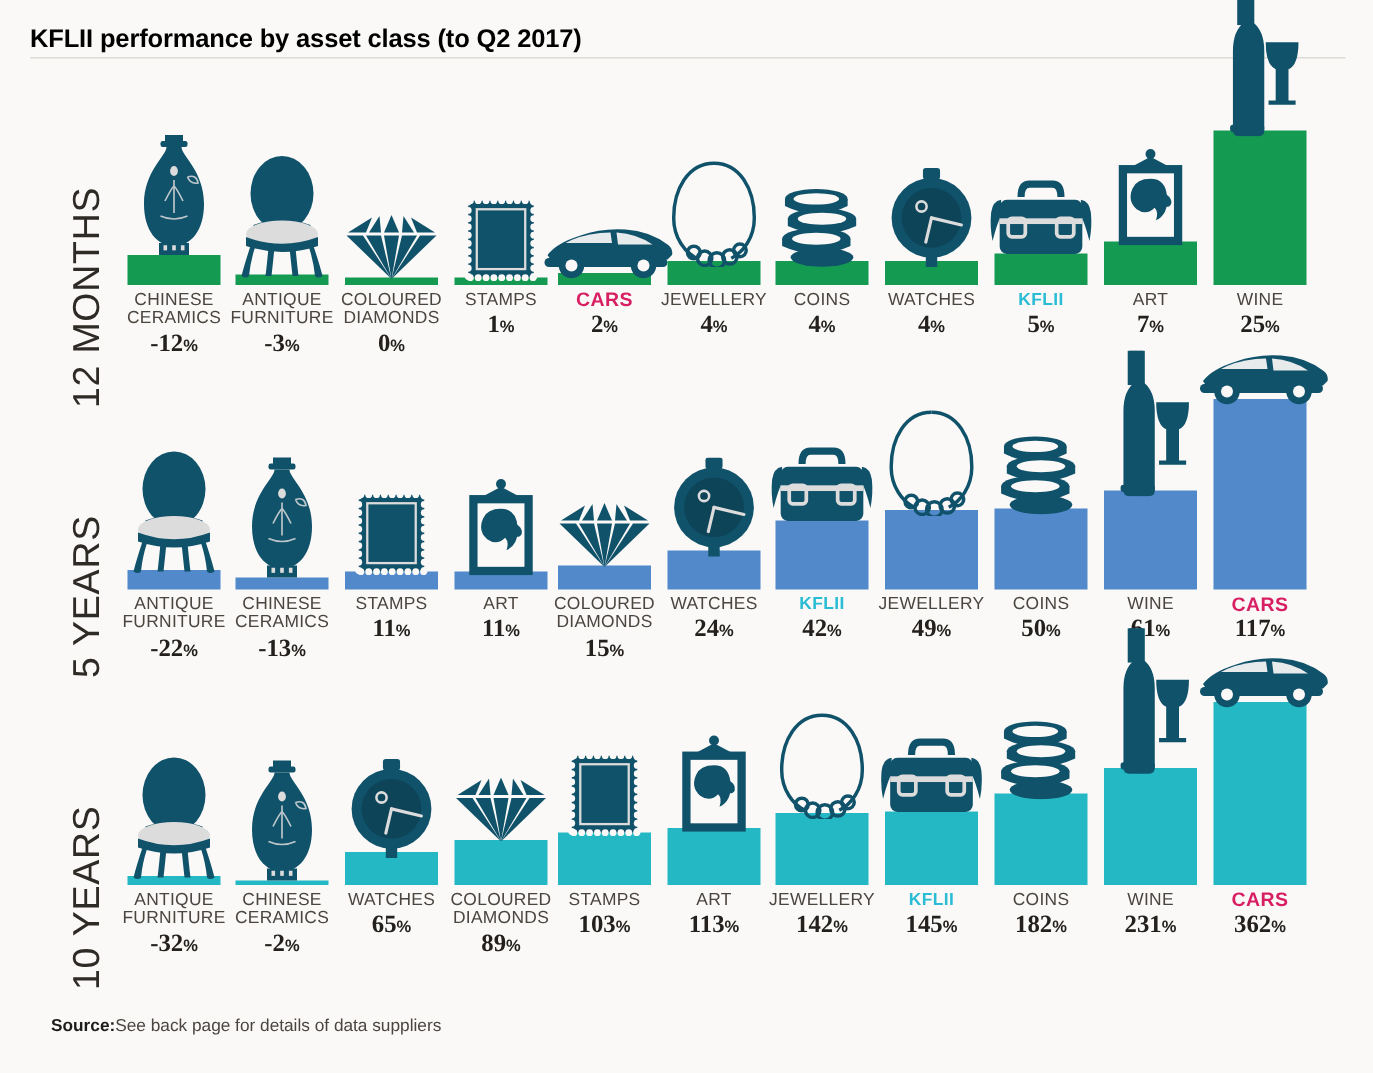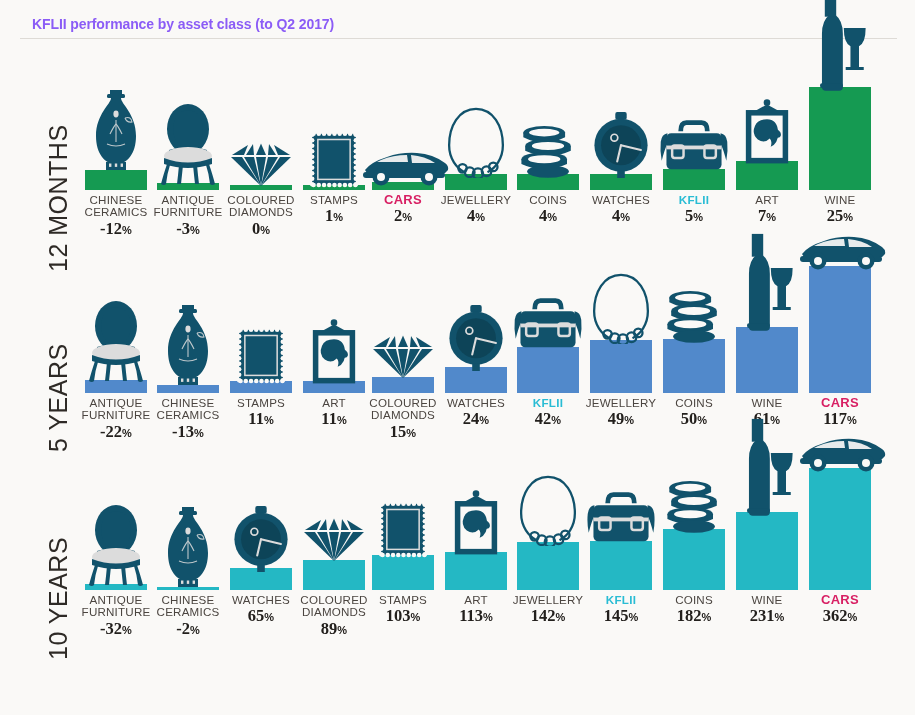--- a/index.html
+++ b/index.html
@@ -8,24 +8,24 @@
     font-family: "Liberation Sans", sans-serif;
     background: #faf9f7;
     position: relative;
     overflow: hidden;
   }
   #canvas { position: relative; width: 915px; height: 715px; }
 
   
   .chart-title {
     position: absolute;
-    left: 32px; top: 16px;
-    font-size: 14px;
+    left: 20px; top: 16px;
+    font-size: 17px;
     font-weight: bold;
-    color: #8b5cf6;
+    color: #000000;
     letter-spacing: -0.1px;
     white-space: nowrap;
   }
   .title-rule {
     position: absolute;
     left: 20px; top: 38px;
     width: 877px; height: 1px;
     background: #dedbd6;
   }
 
@@ -852,14 +852,17 @@
               <circle cx="72" cy="31" r="4" fill="#faf9f7"></circle>
    </svg></div>
           <div class="cap cars" style="top: 134px;">
             <span class="name" style="color: rgb(216, 31, 99);">CARS</span>
             <span class="val">362<span class="pct">%</span></span>
           </div>
         </div>
       </div>
   </div>
 
+  <div class="footer">
+    <b>Source:</b><span class="txt">See back page for details of data suppliers</span>
+  </div>
 
 </div>
 
 </body></html>

